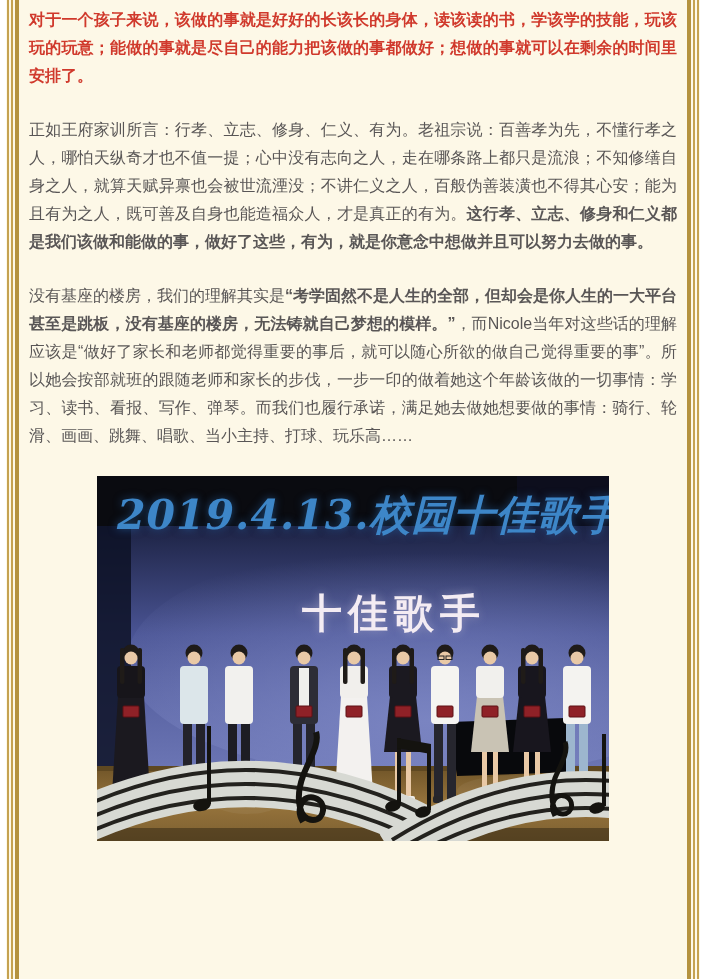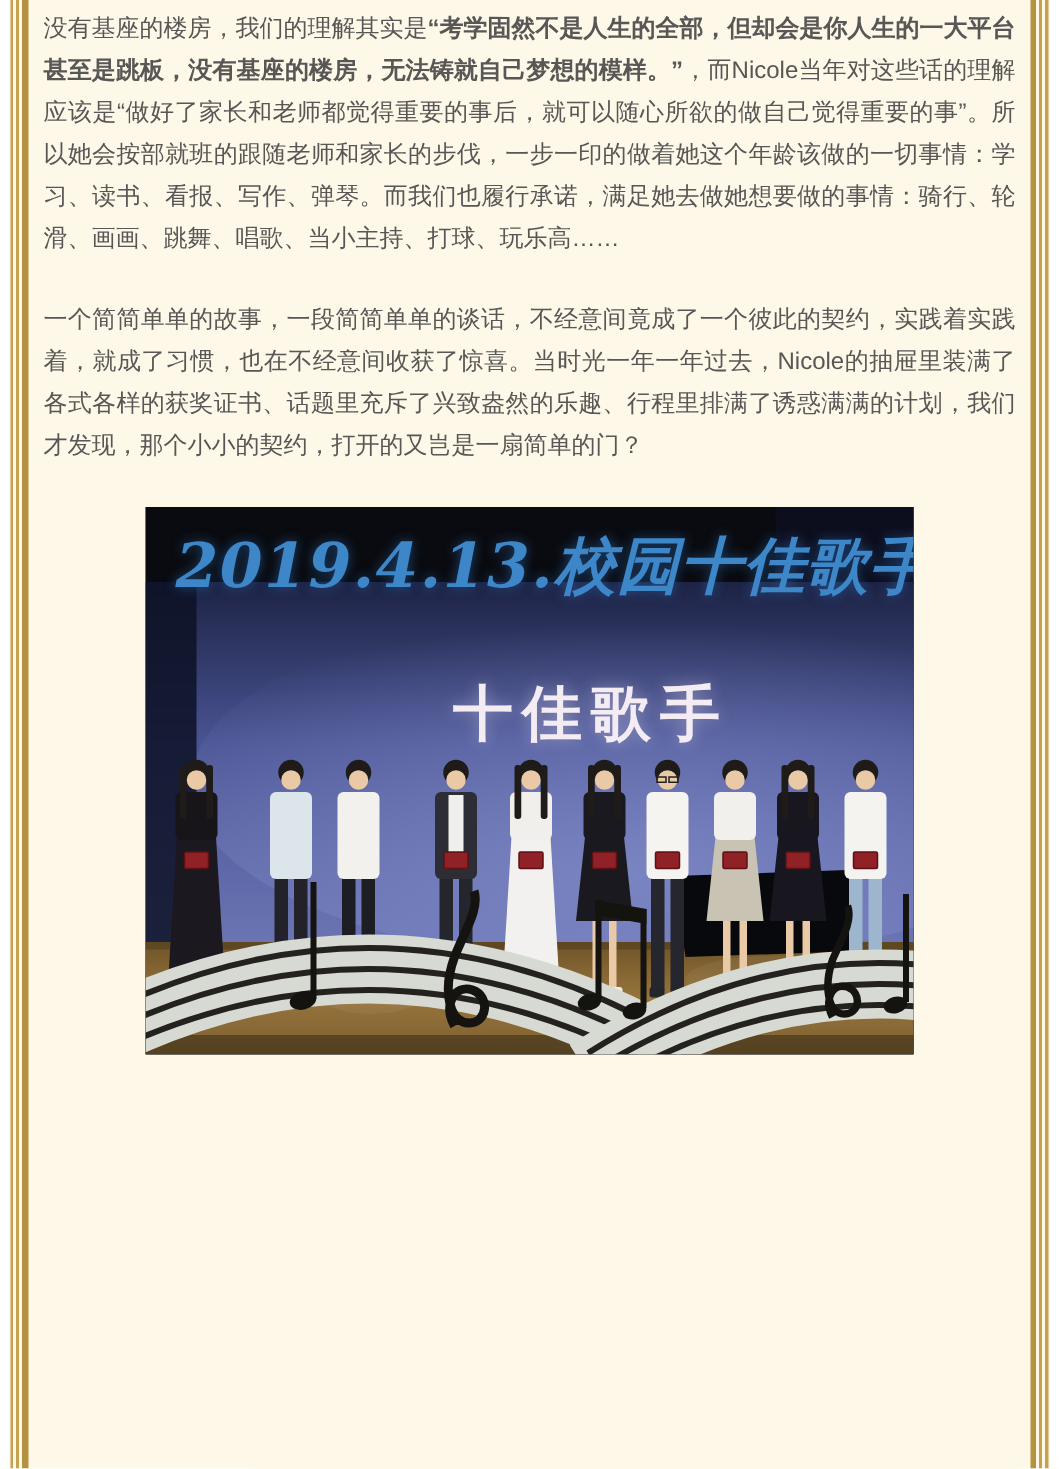--- a/index.html
+++ b/index.html
@@ -62,22 +62,23 @@
 </head>
 <body>
 
 <div class="page-bg"></div>
 <div class="gold-border left"></div>
 <div class="gold-border right"></div>
 
 <div class="content">
 
   <div>
+      <p class="para lead-red"><span class="b">对于一个孩子来说，该做的事就是好好的长该长的身体，读该读的书，学该学的技能，玩该玩的玩意；能做的事就是尽自己的能力把该做的事都做好；想做的事就可以在剩余的时间里安排了。</span></p>
+      <p class="para "><span>正如王府家训所言：行孝、立志、修身、仁义、有为。老祖宗说：百善孝为先，不懂行孝之人，哪怕天纵奇才也不值一提；心中没有志向之人，走在哪条路上都只是流浪；不知修缮自身之人，就算天赋异禀也会被世流湮没；不讲仁义之人，百般伪善装潢也不得其心安；能为且有为之人，既可善及自身也能造福众人，才是真正的有为。</span><span class="b">这行孝、立志、修身和仁义都是我们该做和能做的事，做好了这些，有为，就是你意念中想做并且可以努力去做的事。</span></p>
       <p class="para "><span>没有基座的楼房，我们的理解其实是</span><span class="b">“考学固然不是人生的全部，但却会是你人生的一大平台甚至是跳板，没有基座的楼房，无法铸就自己梦想的模样。”</span><span>，而Nicole当年对这些话的理解应该是“做好了家长和老师都觉得重要的事后，就可以随心所欲的做自己觉得重要的事”。所以她会按部就班的跟随老师和家长的步伐，一步一印的做着她这个年龄该做的一切事情：学习、读书、看报、写作、弹琴。而我们也履行承诺，满足她去做她想要做的事情：骑行、轮滑、画画、跳舞、唱歌、当小主持、打球、玩乐高……</span></p>
-      <p class="para "><span>一个简简单单的故事，一段简简单单的谈话，不经意间竟成了一个彼此的契约，实践着实践着，就成了习惯，也在不经意间收获了惊喜。当时光一年一年过去，Nicole的抽屉里装满了各式各样的获奖证书、话题里充斥了兴致盎然的乐趣、行程里排满了诱惑满满的计划，我们才发现，那个小小的契约，打开的又岂是一扇简单的门？</span></p>
     </div>
 
   <figure class="photo">
     <svg class="scene" viewBox="0 0 635 365" width="635" height="365" aria-hidden="true">
       <defs>
         <linearGradient id="scr" x1="0" y1="0" x2="0" y2="1">
           <stop offset="0" stop-color="#1d2344"></stop>
           <stop offset="0.45" stop-color="#4a5494"></stop>
           <stop offset="1" stop-color="#6b75b4"></stop>
         </linearGradient>

